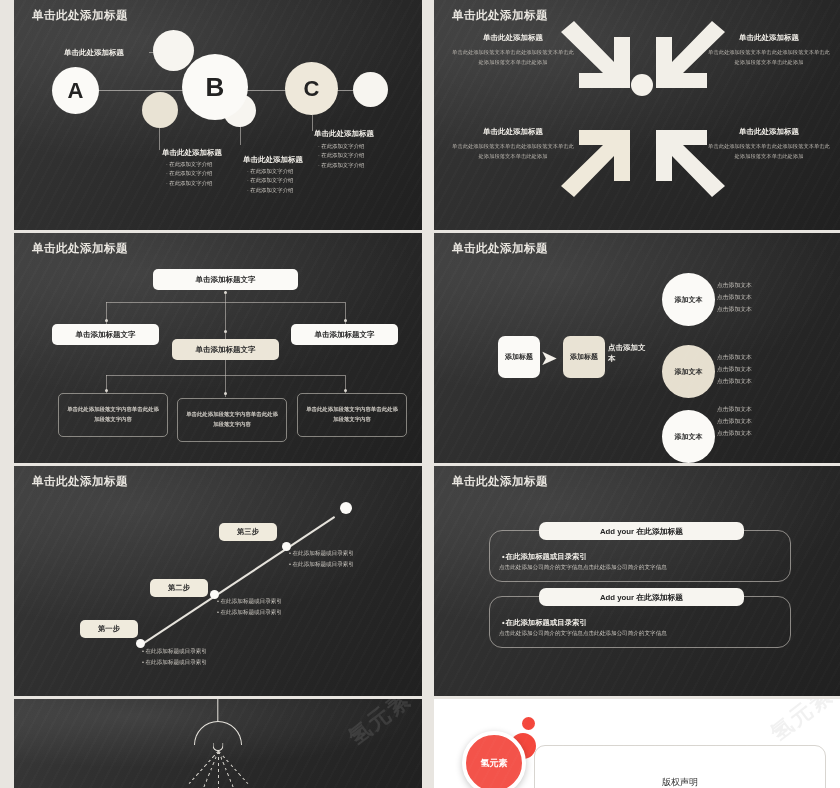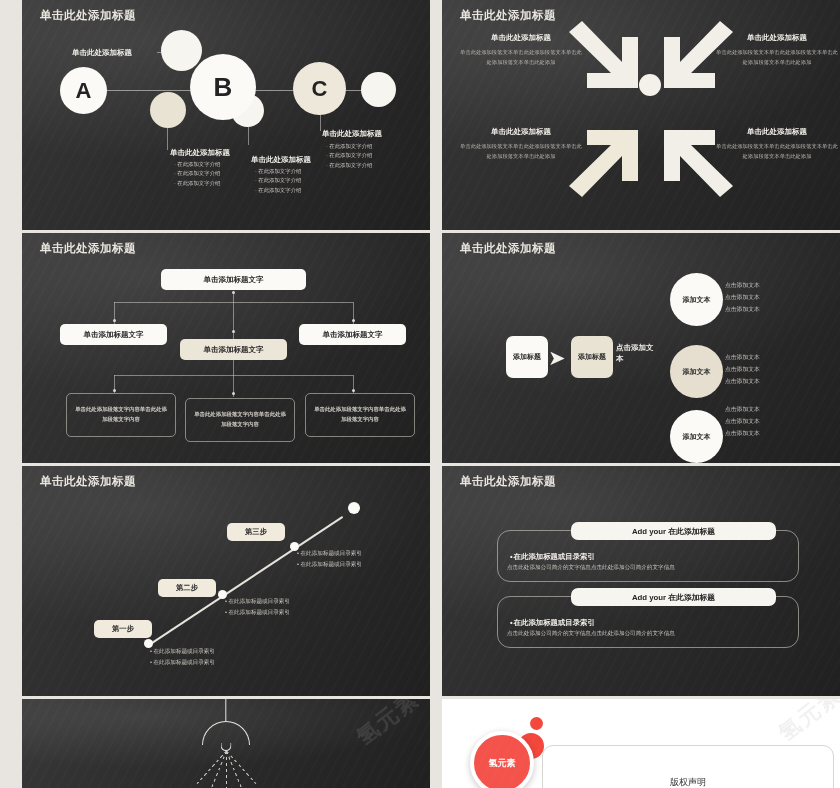--- a/index.html
+++ b/index.html
@@ -1,17 +1,17 @@
 <!DOCTYPE html>
 <html><head>
 <meta charset="utf-8">
 <style>
   html,body{margin:0;padding:0;background:#e8e5e0;}
   body{width:840px;height:788px;overflow:hidden;font-family:"Liberation Sans","DejaVu Sans",sans-serif;}
-  .grid{width:840px;height:760px;display:grid;grid-template-columns:414px 414px;grid-template-rows:230px 230px 230px 98px;column-gap:12px;row-gap:3px;padding:0 0 0 16px;box-sizing:border-box;}
+  .grid{width:840px;height:760px;display:grid;grid-template-columns:414px 414px;grid-template-rows:230px 230px 230px 98px;column-gap:12px;row-gap:3px;padding:0 0 0 8px;box-sizing:border-box;}
   .slide{position:relative;overflow:hidden;background:
       radial-gradient(ellipse 120% 90% at 30% 18%, rgba(255,255,255,.085), rgba(255,255,255,0) 58%),
       linear-gradient(128deg,#3a3a3a 0%,#323232 22%,#2b2b2b 48%,#262626 72%,#202020 100%);
       margin:0 0 0 6px;}
   .slide.right{margin:0 6px 0 0;}
   .slide::after{content:"";position:absolute;inset:0;pointer-events:none;
     background:repeating-linear-gradient(118deg, rgba(255,255,255,.014) 0 2px, rgba(0,0,0,0) 2px 9px);}
   .slide.light{background:#fff;}
   .title{position:absolute;left:18px;top:8px;font-size:11.5px;font-weight:bold;color:#e9e6e0;letter-spacing:.5px;z-index:5;}
 
@@ -55,21 +55,21 @@
   
   .s5 .path{position:absolute;height:1.5px;background:#e6e3dc;transform-origin:0 50%;}
   .s5 .node{position:absolute;width:9px;height:9px;border-radius:50%;background:#fbfaf7;z-index:4;}
   .s5 .node.big{width:12px;height:12px;}
   .s5 .tag{position:absolute;background:#f0ebdd;border-radius:5px;color:#2c2c2c;font-size:7.3px;font-weight:bold;display:flex;align-items:center;justify-content:center;z-index:5;}
   .s5 .bul{position:absolute;font-size:5.6px;color:#cfcbc4;line-height:2;white-space:nowrap;z-index:5;}
   .s5 .bul div::before{content:"• ";}
 
   
   .s6 .shell{position:absolute;border:1px solid rgba(208,204,197,.6);border-radius:13px;}
-  .s6 .cap{position:absolute;background:#f7f5f0;border-radius:7px;color:#262626;font-size:7.8px;font-weight:bold;display:flex;align-items:center;justify-content:center;z-index:4;margin-left:24px;}
+  .s6 .cap{position:absolute;background:#f7f5f0;border-radius:7px;color:#262626;font-size:7.8px;font-weight:bold;display:flex;align-items:center;justify-content:center;z-index:4;}
   .s6 .b1{position:absolute;font-size:7.4px;font-weight:bold;color:#f0ede7;white-space:nowrap;}
   .s6 .b1::before{content:"•";margin-right:1px;}
   .s6 .b2{position:absolute;font-size:5.6px;color:#cdc9c2;white-space:nowrap;}
 
   
   .s7 .lampline{position:absolute;left:50%;top:0;width:1.4px;height:22px;background:#e7e4dd;transform:translateX(-50%);}
   .s7 .dome{position:absolute;left:50%;top:22px;width:46px;height:23px;border:1.6px solid #e7e4dd;border-bottom:none;border-radius:46px 46px 0 0;transform:translateX(-50%);}
   .s7 .bulb{position:absolute;left:50%;top:44px;width:9px;height:7px;border:1.4px solid #e7e4dd;border-top:none;border-radius:0 0 9px 9px;transform:translateX(-50%);}
   .s7 .ray{position:absolute;width:1.2px;background:repeating-linear-gradient(to bottom,#cfccc5 0 3px,transparent 3px 6px);transform-origin:50% 0;}
 
@@ -232,21 +232,21 @@
   <div class="slide s5">
     <div class="title">单击此处添加标题</div>
 
     <div class="path" style="left:127px;top:178px;width:232px;transform:rotate(-33.5deg);"></div>
 
     <div class="node" style="left:122px;top:173px;"></div>
     <div class="node" style="left:196px;top:124px;"></div>
     <div class="node" style="left:268px;top:76px;"></div>
     <div class="node big" style="left:326px;top:36px;"></div>
 
-    <div class="tag" style="left:72px;top:154px;width:58px;height:18px;">第一步</div>
+    <div class="tag" style="left:66px;top:154px;width:58px;height:18px;">第一步</div>
     <div class="bul" style="left:128px;top:180px;">
       <div>在此添加标题或目录索引</div>
       <div>在此添加标题或目录索引</div>
     </div>
 
     <div class="tag" style="left:136px;top:113px;width:58px;height:18px;">第二步</div>
     <div class="bul" style="left:203px;top:130px;">
       <div>在此添加标题或目录索引</div>
       <div>在此添加标题或目录索引</div>
     </div>

